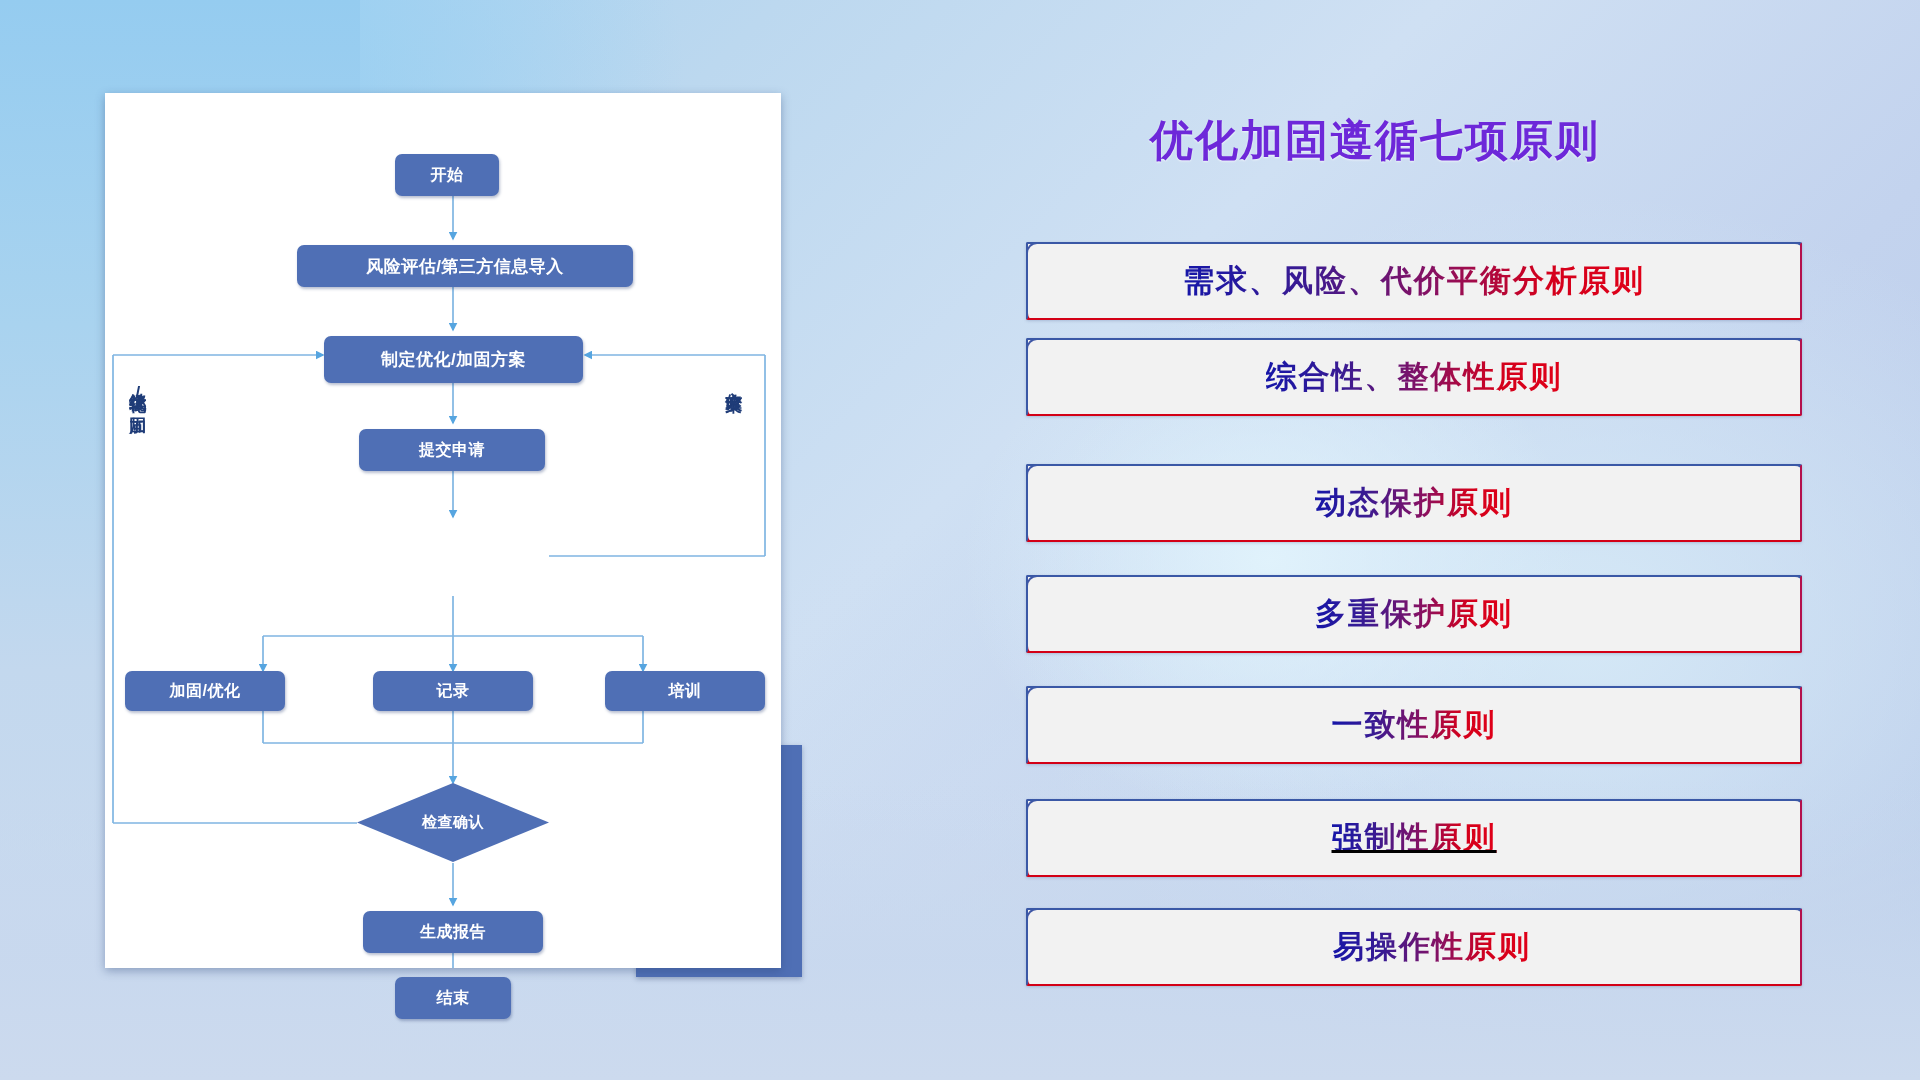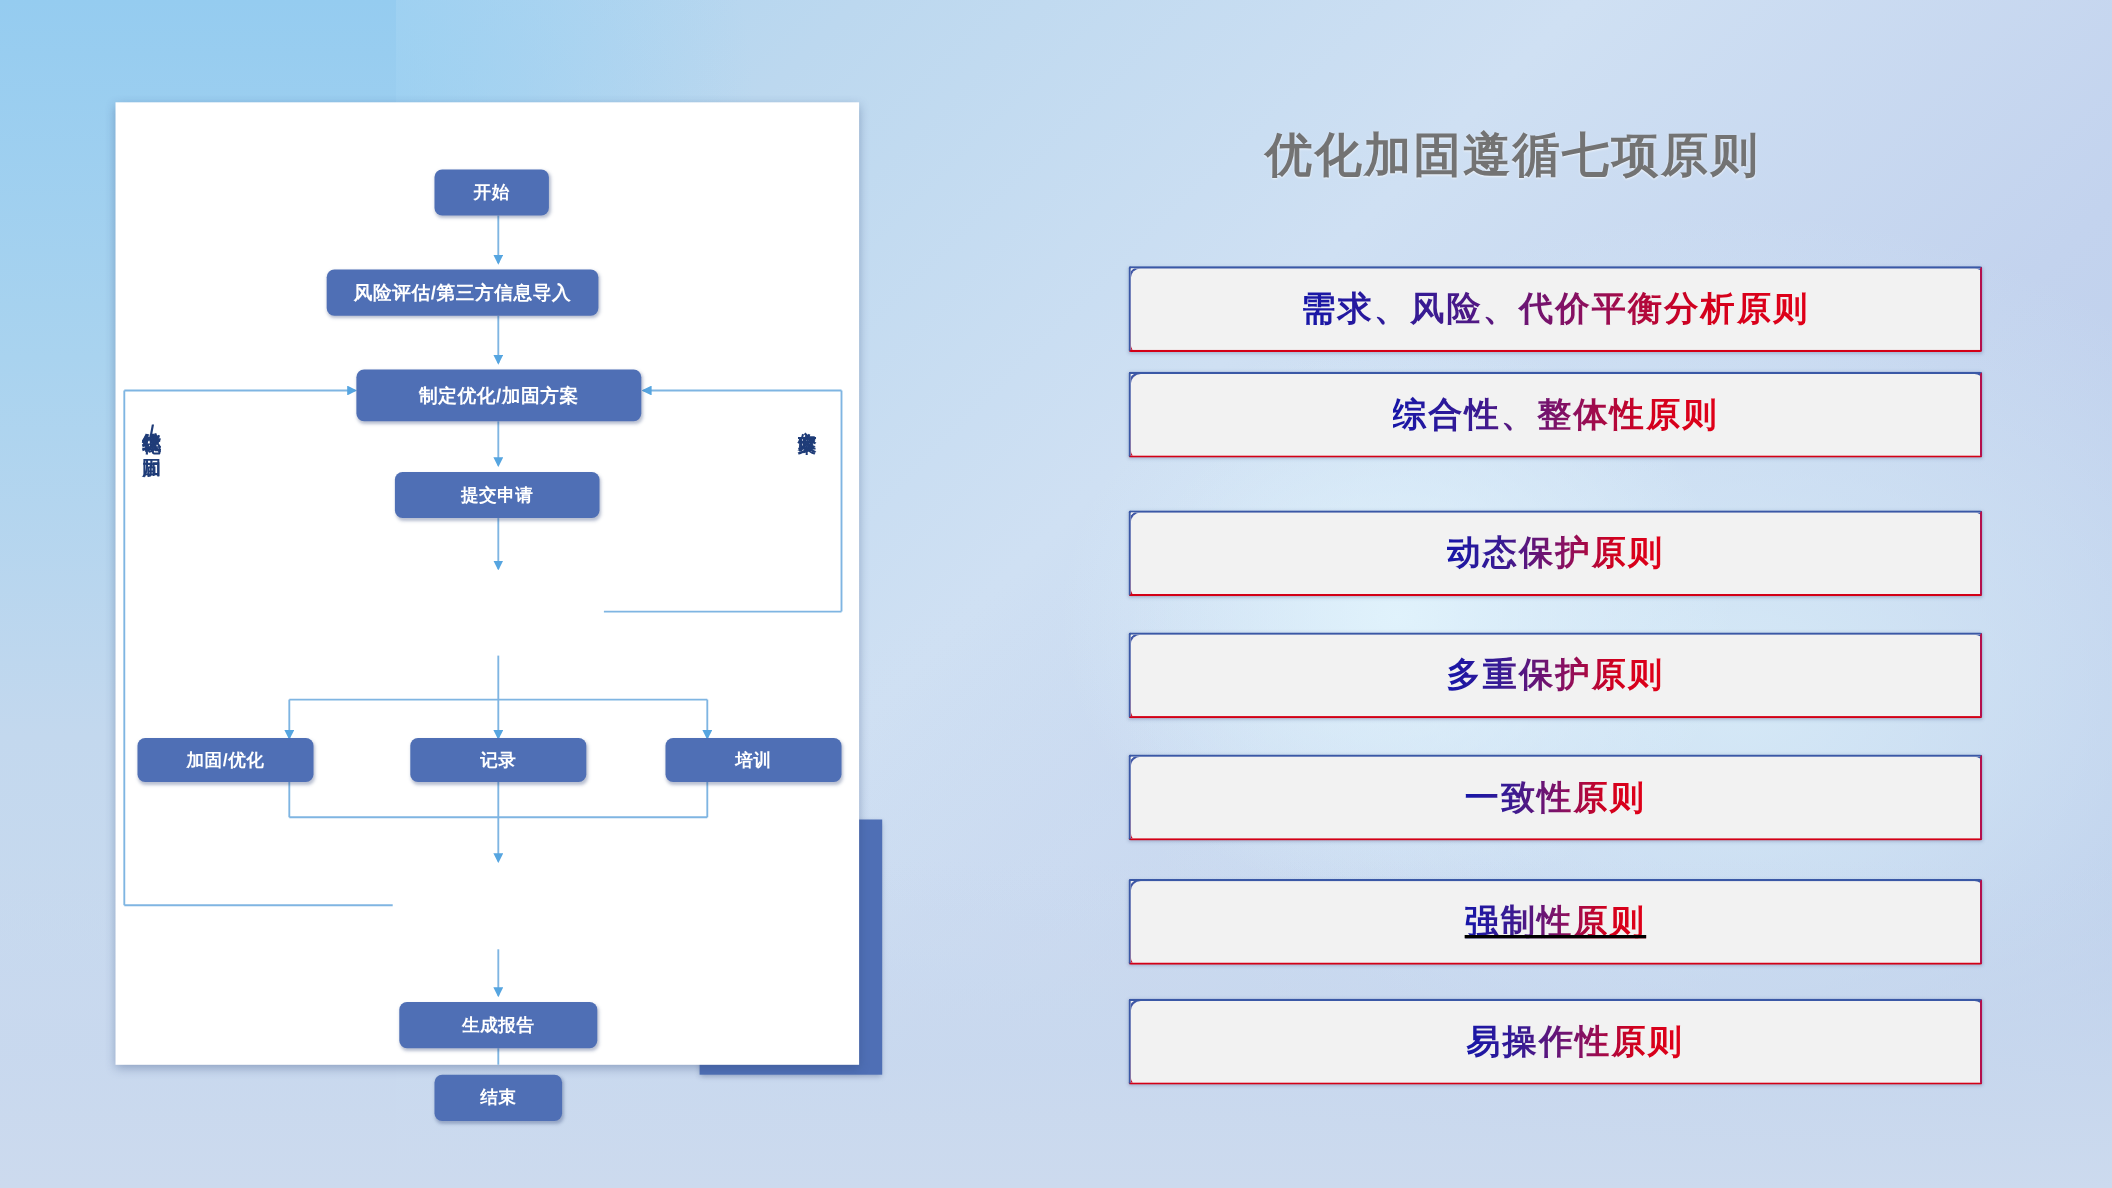--- a/index.html
+++ b/index.html
@@ -37,21 +37,21 @@
         box-shadow:1px 2px 3px rgba(50,70,120,.35);white-space:nowrap;}
   .vlabel{position:absolute;color:#1f3c78;font-weight:bold;line-height:1.02;
           writing-mode:vertical-rl;text-orientation:upright;letter-spacing:1px;}
   .diamond-wrap{position:absolute;}
   .diamond-wrap svg{display:block;}
   .diamond-text{position:absolute;inset:0;display:flex;align-items:center;justify-content:center;
                 color:#fff;font-weight:bold;font-size:15px;letter-spacing:.5px;}
 
   
   #panel-title{position:absolute;left:1150px;top:112px;width:700px;
-      font-size:43px;font-weight:bold;color:#737373;letter-spacing:2px;
+      font-size:43px;font-weight:bold;color:#6d28d9;letter-spacing:2px;
       text-shadow:0 1px 2px rgba(255,255,255,.7);}
   .pbox{position:absolute;left:1026px;width:776px;height:78px;box-sizing:border-box;
         border-radius:2px;background:#f2f2f2;
         border-top:2px solid #3a58a6;border-bottom:2px solid #d30016;
         border-left:2px solid #3a58a6;border-right:2px solid #b4104c;
         display:flex;align-items:center;justify-content:center;
         box-shadow:0 1px 3px rgba(60,80,130,.25);overflow:hidden;}
   .pbox::before{content:"";position:absolute;left:-2px;top:-2px;width:calc(100% + 4px);height:calc(100% + 4px);
         border-radius:11px;border:2px solid transparent;
         background:linear-gradient(180deg,#3a58a6 0%,#6b47a0 48%,#d30016 100%) border-box;
@@ -116,21 +116,21 @@
         <line x1="444" y1="463" x2="660" y2="463"></line>
         <line x1="660" y1="463" x2="660" y2="262"></line>
         <line x1="660" y1="262" x2="480" y2="262" marker-end="url(#ah)"></line>
       </g>
     </svg>
 
     <div class="node" style="left:290px;top:61px;width:104px;height:42px;font-size:16px;">
       <span>开始</span>
     </div>
 
-    <div class="node" style="left:192px;top:152px;width:247px;height:42px;font-size:17px;">
+    <div class="node" style="left:192px;top:152px;width:336px;height:42px;font-size:17px;">
       <span>风险评估/第三方信息导入</span>
     </div>
 
     <div class="node" style="left:219px;top:243px;width:259px;height:47px;font-size:17px;">
       <span>制定优化/加固方案</span>
     </div>
 
     <div class="node" style="left:254px;top:336px;width:186px;height:42px;font-size:16px;">
       <span>提交申请</span>
     </div>
@@ -141,20 +141,28 @@
     </div>
 
     <div class="node" style="left:268px;top:578px;width:160px;height:40px;font-size:16px;">
       <span>记录</span>
     </div>
 
     <div class="node" style="left:500px;top:578px;width:160px;height:40px;font-size:16px;">
       <span>培训</span>
     </div>
 
+    <div class="diamond-wrap" style="left:252px;top:690px;width:192px;height:79px;">
+      <svg width="192" height="79" viewBox="0 0 192 79">
+        <polygon points="96,0 192,39.5 96,79 0,39.5" fill="#4f6fb5"></polygon>
+      </svg>
+      <div class="diamond-text">
+        <span>检查确认</span>
+      </div>
+    </div>
 
     <div class="node" style="left:258px;top:818px;width:180px;height:42px;font-size:16px;">
       <span>生成报告</span>
     </div>
 
     <div class="node" style="left:290px;top:884px;width:116px;height:42px;font-size:16px;">
       <span>结束</span>
     </div>
 
     <div class="vlabel" style="left:24px;top:286px;font-size:17px;">

